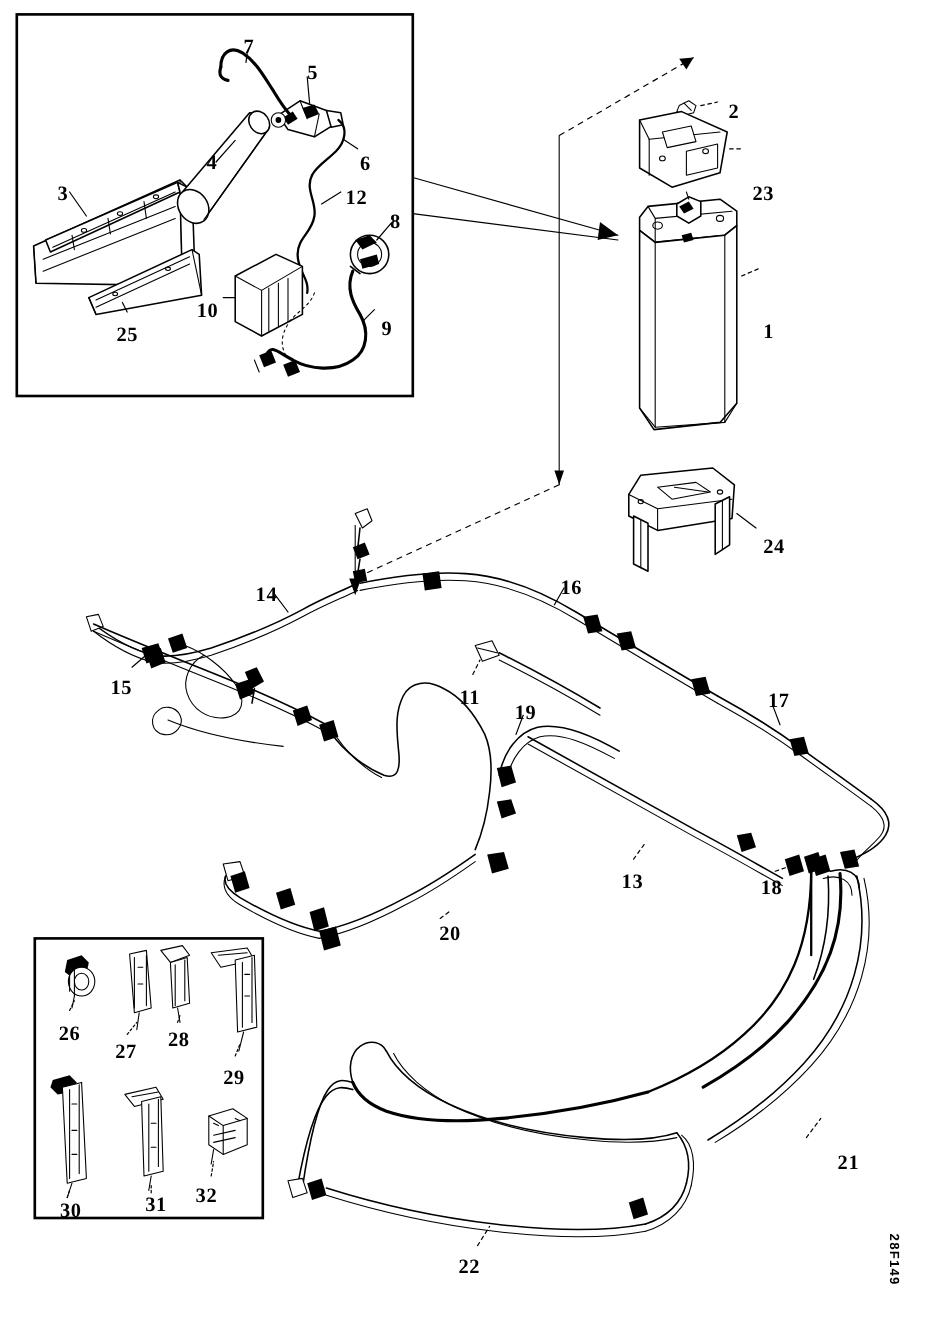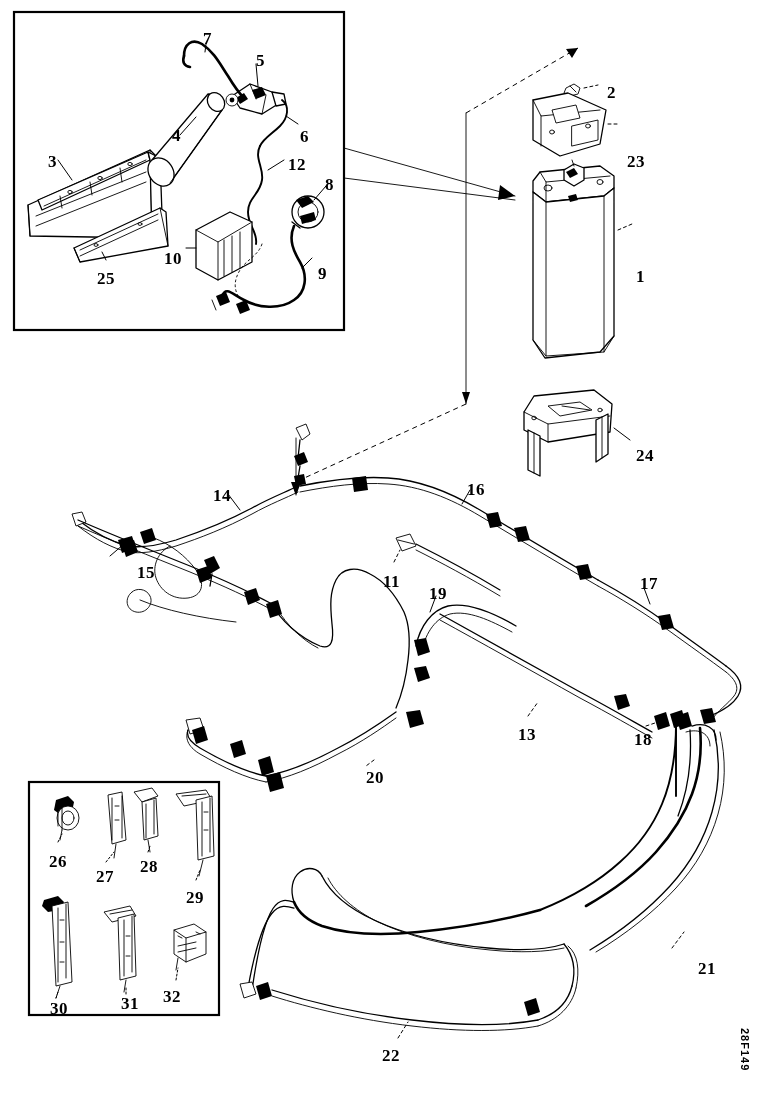--- a/index.html
+++ b/index.html
@@ -431,21 +431,21 @@
       <div class="lbl" style="left: 256px; top: 52px;">5</div>
       <div class="lbl" style="left: 300px; top: 128px;">6</div>
       <div class="lbl" style="left: 203px; top: 30px;">7</div>
       <div class="lbl" style="left: 325px; top: 176px;">8</div>
       <div class="lbl" style="left: 318px; top: 265px;">9</div>
       <div class="lbl" style="left: 164px; top: 250px;">10</div>
       <div class="lbl" style="left: 383px; top: 573px; text-align: right;">11</div>
       <div class="lbl" style="left: 288px; top: 156px;">12</div>
       <div class="lbl" style="left: 518px; top: 726px;">13</div>
       <div class="lbl" style="left: 213px; top: 487px;">14</div>
-      <div class="lbl" style="left: 92px; top: 564px; margin-left: 45px;">15</div>
+      <div class="lbl" style="left: 92px; top: 564px;">15</div>
       <div class="lbl" style="left: 467px; top: 481px;">16</div>
       <div class="lbl" style="left: 640px; top: 575px;">17</div>
       <div class="lbl" style="left: 634px; top: 731px;">18</div>
       <div class="lbl" style="left: 429px; top: 585px;">19</div>
       <div class="lbl" style="left: 366px; top: 769px;">20</div>
       <div class="lbl" style="left: 662px; top: 960px; margin-left: 36px;">21</div>
       <div class="lbl" style="left: 382px; top: 1047px;">22</div>
       <div class="lbl" style="left: 627px; top: 125px; margin-top: 28px;">23</div>
       <div class="lbl" style="left: 636px; top: 447px;">24</div>
       <div class="lbl" style="left: 97px; top: 270px;">25</div>

